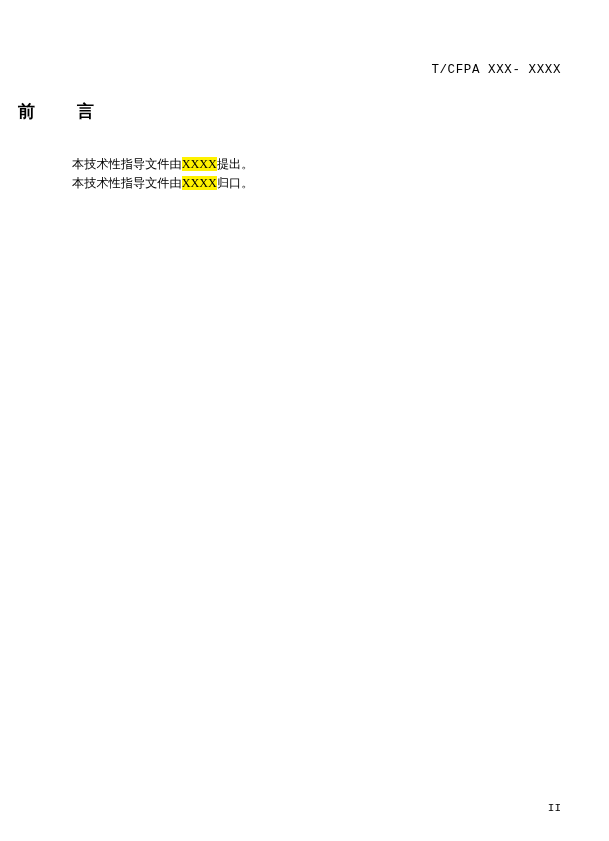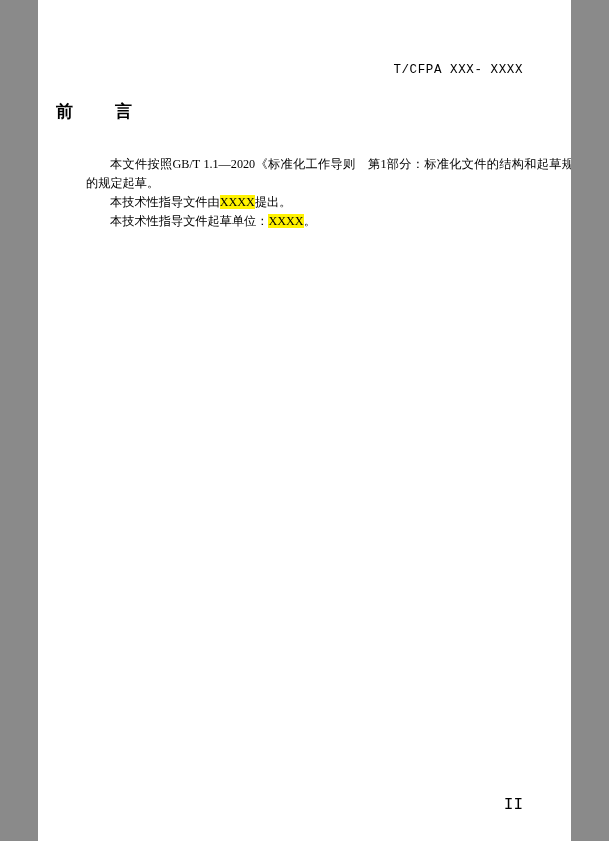--- a/index.html
+++ b/index.html
@@ -2,21 +2,21 @@
 <html><head>
 <meta charset="utf-8">
 <style>
   html, body {
     margin: 0;
     padding: 0;
     background: #8a8a8a;
   }
   .page {
     position: relative;
-    width: 533px;
+    width: 609px;
     height: 841px;
     background: #ffffff;
     margin: 0 auto;
     overflow: hidden;
     font-family: "Liberation Serif", serif;
     color: #000000;
   }
   .header-code {
     position: absolute;
     top: 63px;
@@ -52,33 +52,32 @@
     text-indent: 24px;
   }
   .hl {
     background: #fff200;
   }
   .page-number {
     position: absolute;
     bottom: 27px;
     right: 48px;
     font-family: "Liberation Mono", monospace;
-    font-size: 16px;
+    font-size: 11px;
   }
 </style>
 </head>
 <body>
 
 <div class="page">
 
   <div class="header-code">T/CFPA XXX- XXXX</div>
 
   <div class="doc-title">前    言</div>
 
   <div class="body-block">
-    <p class="para"><span>本文件按照GB/T 1.1—2020《标准化工作导则　第1部分：标准化文件的结构和起草规则》的规定起草。</span></p>
     <p class="para"><span>本技术性指导文件由</span><span class="hl">XXXX</span><span>提出。</span></p>
-    <p class="para"><span>本技术性指导文件起草单位：</span><span class="hl">XXXX</span><span>。</span></p>
+    <p class="para"><span>本技术性指导文件由</span><span class="hl">XXXX</span><span>归口。</span></p>
   </div>
 
   <div class="page-number">II</div>
 
 </div>
 
 </body></html>

